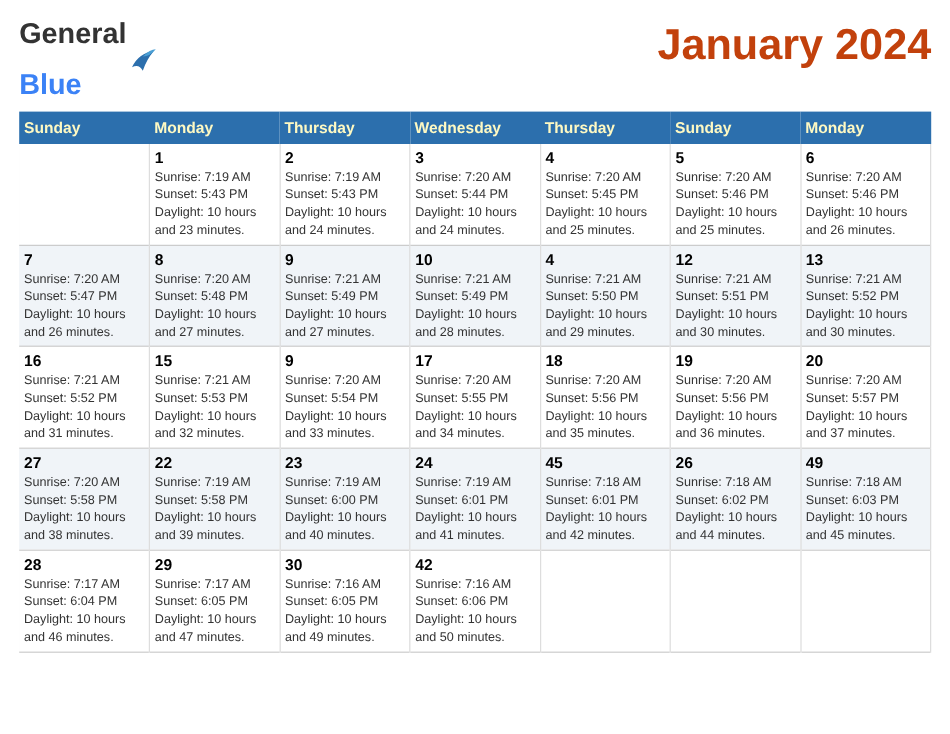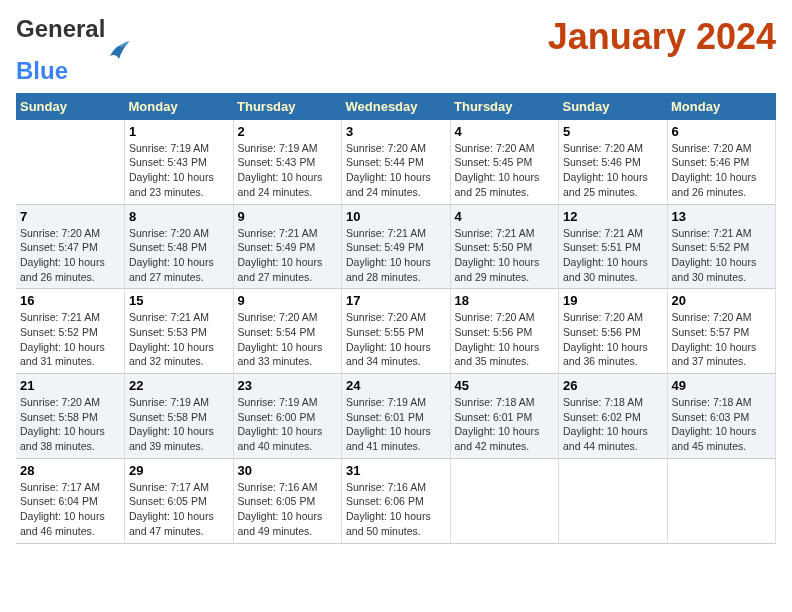--- a/index.html
+++ b/index.html
@@ -249,21 +249,21 @@
         </td>
         <td>
           <span class="day-num">20</span>
           <div class="cell-info" style="white-space: pre-line;">Sunrise: 7:20 AM
 Sunset: 5:57 PM
 Daylight: 10 hours and 37 minutes.</div>
         </td>
       </tr>
       <tr class="week-even">
         <td>
-          <span class="day-num">21</span>
+          <span class="day-num">27</span>
           <div class="cell-info" style="white-space: pre-line;">Sunrise: 7:20 AM
 Sunset: 5:58 PM
 Daylight: 10 hours and 38 minutes.</div>
         </td>
         <td>
           <span class="day-num">22</span>
           <div class="cell-info" style="white-space: pre-line;">Sunrise: 7:19 AM
 Sunset: 5:58 PM
 Daylight: 10 hours and 39 minutes.</div>
         </td>
@@ -311,21 +311,21 @@
 Sunset: 6:05 PM
 Daylight: 10 hours and 47 minutes.</div>
         </td>
         <td>
           <span class="day-num">30</span>
           <div class="cell-info" style="white-space: pre-line;">Sunrise: 7:16 AM
 Sunset: 6:05 PM
 Daylight: 10 hours and 49 minutes.</div>
         </td>
         <td>
-          <span class="day-num">31</span>
+          <span class="day-num">42</span>
           <div class="cell-info" style="white-space: pre-line;">Sunrise: 7:16 AM
 Sunset: 6:06 PM
 Daylight: 10 hours and 50 minutes.</div>
         </td>
         <td class="empty-cell"></td>
         <td class="empty-cell"></td>
         <td class="empty-cell"></td>
       </tr>
     </tbody>
 </table>

